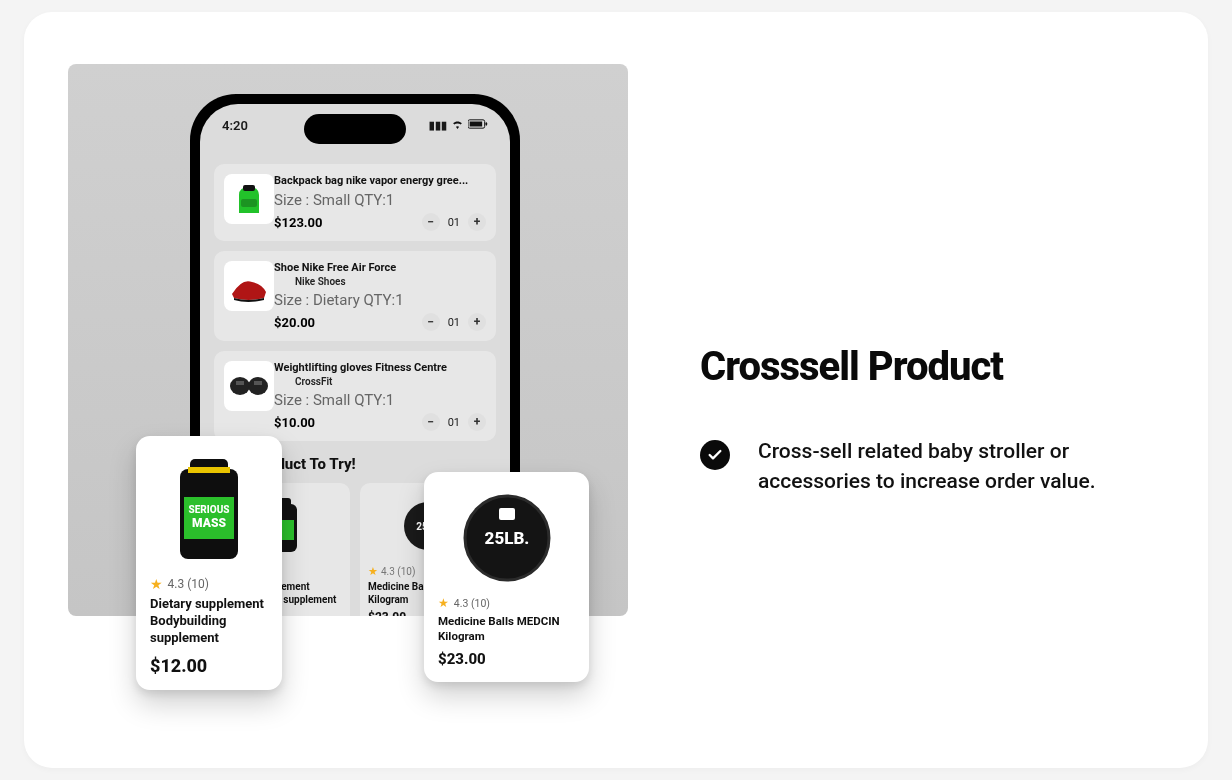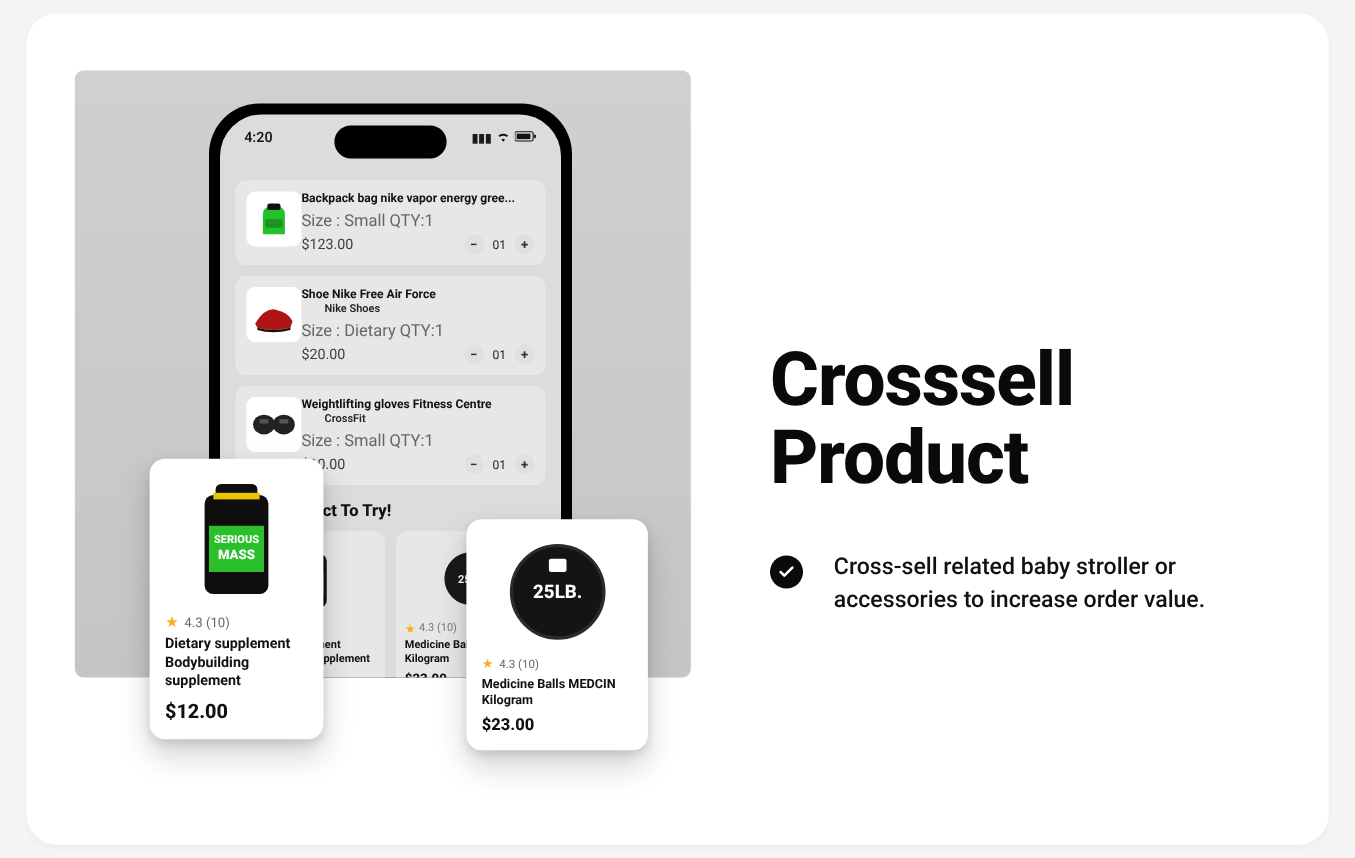--- a/index.html
+++ b/index.html
@@ -27,25 +27,26 @@
   }
 
   
   .marketing {
     position: absolute;
     left: 676px;
     top: 298px;
     width: 480px;
   }
   .marketing h1 {
-    font-size: 68px;
+    font-size: 40px;
     font-weight: 800;
     letter-spacing: -1px;
     color: #0a0a0a;
     line-height: 1.05;
+    margin-top: 36px;
   }
   .bullet {
     margin-top: 48px;
     display: flex;
     align-items: flex-start;
     gap: 28px;
   }
   .check-badge {
     width: 30px; height: 30px;
     background: #0a0a0a;
@@ -142,21 +143,21 @@
   .ci-sub {
     font-size: 10px; font-weight: 600; color: #222; margin-top: 2px; margin-left: 21px;
   }
   .ci-meta {
     font-size: 15px; color: #666; margin-top: 4px;
   }
   .ci-foot {
     display:flex; justify-content:space-between; align-items:center;
     margin-top: 4px;
   }
-  .ci-price { font-size: 13px; font-weight: 400; color:#404040;text-align:right; }
+  .ci-price { font-size: 13px; font-weight: 700; color:#000000;text-align:right; }
   .qty { display:flex; align-items:center; gap:8px; font-size:11px; color:#222;}
   .qbtn {
     width:18px;height:18px;border-radius:50%;
     background:#e0e0e0;
     display:flex;align-items:center;justify-content:center;
     font-size:12px; font-weight:700; color:#333;
   }
 
   .more-title {
     margin-top: 14px;
@@ -180,22 +181,22 @@
 
   
   .float-card {
     position: absolute;
     background: #fff;
     border-radius: 14px;
     box-shadow: 0 14px 28px rgba(0,0,0,0.18), 0 4px 8px rgba(0,0,0,0.10);
     padding: 14px;
   }
   .float-a {
-    left: 112px; top: 405px;
-    width: 158px;
+    left: 112px; top: 424px;
+    width: 146px;
   }
   .float-b {
     left: 400px; top: 460px;
     width: 165px;
   }
   .fc-img {
     height: 120px;
     display:flex; align-items:center; justify-content:center;
     margin-bottom: 6px;
   }

